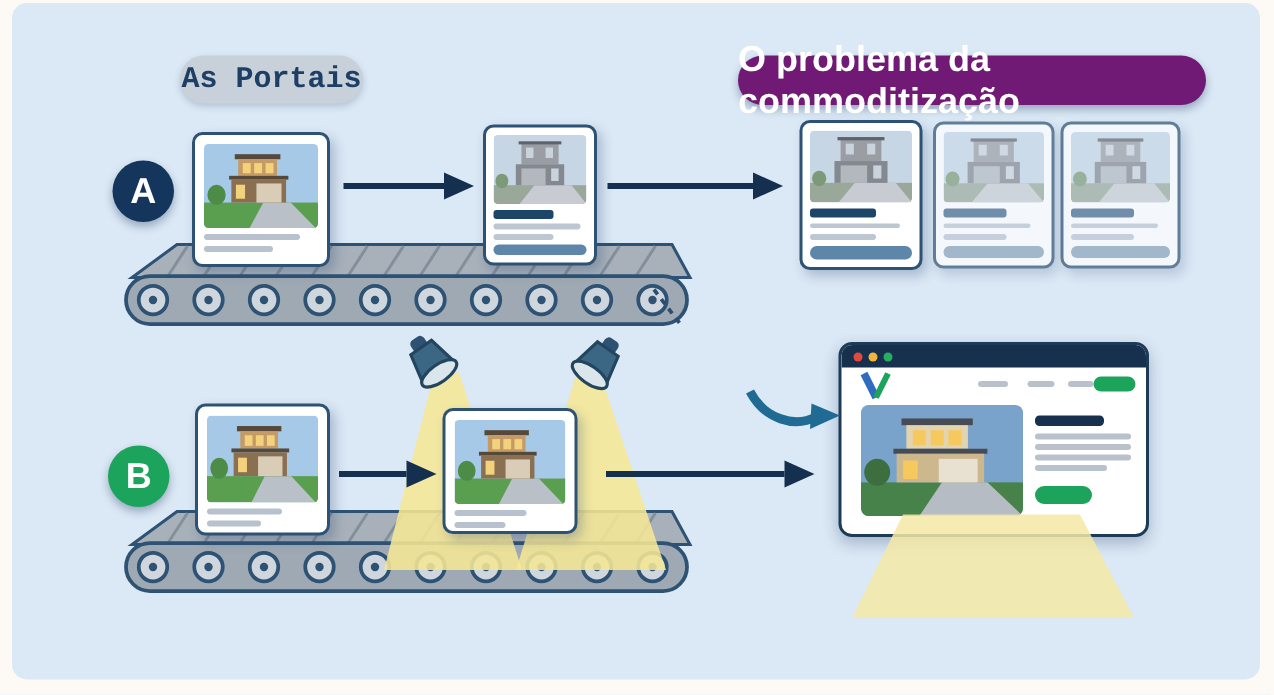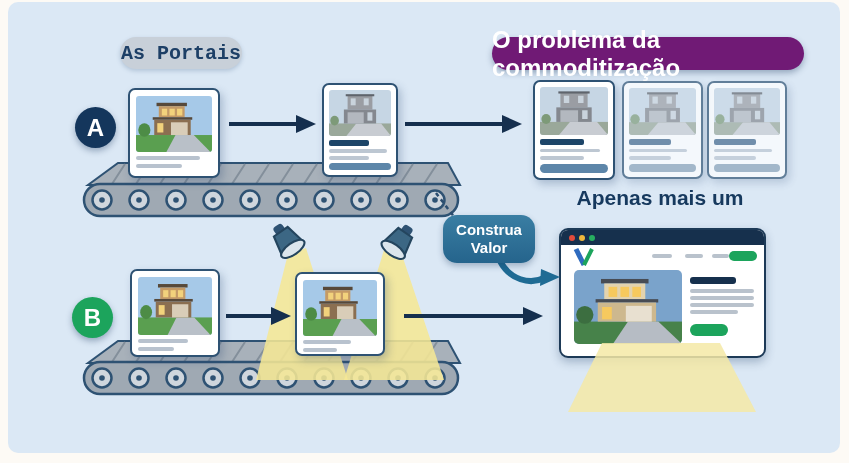--- a/index.html
+++ b/index.html
@@ -230,32 +230,27 @@
           <rect class="garage" x="30" y="32" width="26" height="16"></rect>
         <rect class="win" x="62" y="32" width="8" height="12"></rect>
       </svg>
     </div>
     <div class="bar bar-navy" style="width:42px;height:5.5px;background:#44688c"></div>
     <div class="bar bar-gray-thin" style="width:58px"></div>
     <div class="bar bar-gray-thin" style="width:42px"></div>
     <div class="btn-steel" style="background:#8aa3b8"></div>
   </div>
 
-  <div class="abs caption" style="left:533px;top:186px;width:254px">Apenas mais um</div>
 
   <svg class="abs" style="left:425px;top:185px;z-index:5" width="145" height="105" viewBox="0 0 145 105">
     <path d="M11,8 L30,33" stroke="#2b4d6f" stroke-width="2.5" stroke-dasharray="4 4" fill="none"></path>
     <path d="M75,76 C85,95 105,100 119,93" stroke="#1f6b94" stroke-width="6" fill="none"></path>
     <polygon points="116,84 135,92 115,101" fill="#1f6b94"></polygon>
   </svg>
 
-  <div class="abs pill bubble">
-    <span>Construa</span>
-    <span>Valor</span>
-  </div>
 
   <div class="abs badge badge-b">B</div>
 
   <svg class="abs" style="left:82px;top:338px;z-index:2" width="380" height="58" viewBox="0 0 380 58">
     <polygon points="36,3 366,3 378,25 6,25" fill="#a8b1ba" stroke="#2e5273" stroke-width="2"></polygon>
     <path d="M30,24 L43,4 M54,24 L67,4 M78,24 L91,4 M102,24 L115,4 M126,24 L139,4 M150,24 L163,4 M174,24 L187,4 M198,24 L211,4 M222,24 L235,4 M246,24 L259,4 M270,24 L283,4 M294,24 L307,4 M318,24 L331,4 M342,24 L355,4" stroke="#838f9b" stroke-width="2" fill="none"></path>
     <rect x="2" y="24" width="374" height="32" rx="16" fill="#9fa9b3" stroke="#2e5273" stroke-width="2.5"></rect>
     <g fill="#cfd6dd" stroke="#2e5273" stroke-width="2.5">
       <circle cx="20" cy="40" r="9.5"></circle>
         <circle cx="57" cy="40" r="9.5"></circle>

